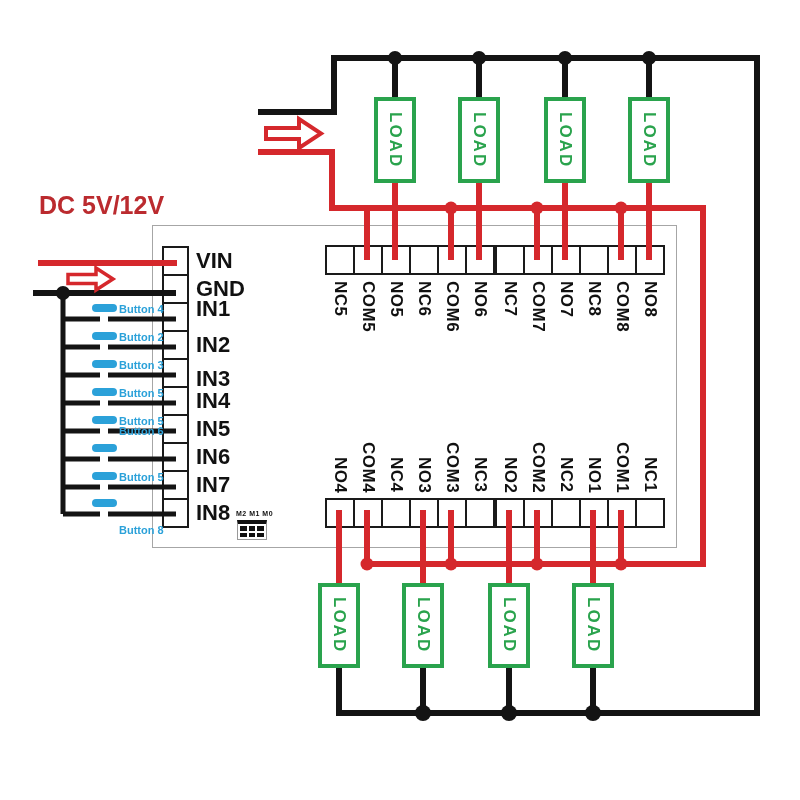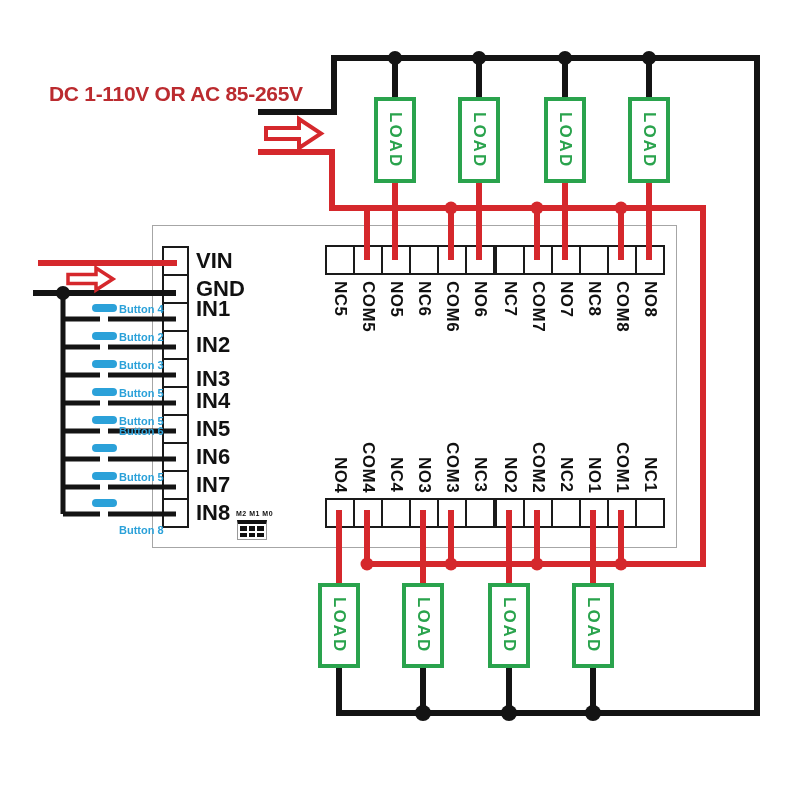--- a/index.html
+++ b/index.html
@@ -44,21 +44,21 @@
         border:1px solid #999;border-top:4px solid #111;background:#fff;z-index:3;
         display:grid;grid-template-columns:repeat(3,1fr);grid-template-rows:repeat(2,1fr);
         gap:2px;padding:2px;}
   .jumper i{background:#111;display:block;}
 </style>
 </head>
 <body>
 
 <div class="canvas">
 
-  <div class="head-ac">DC 1-110V OR AC 85-265V</div>
+  <div class="head-dc">DC 5V/12V</div>
 
   <div class="board"></div>
 
   <div class="jumper-label">M2 M1 M0</div>
   <div class="jumper">
     <i></i>
       <i></i>
       <i></i>
     <i></i>
       <i></i>

